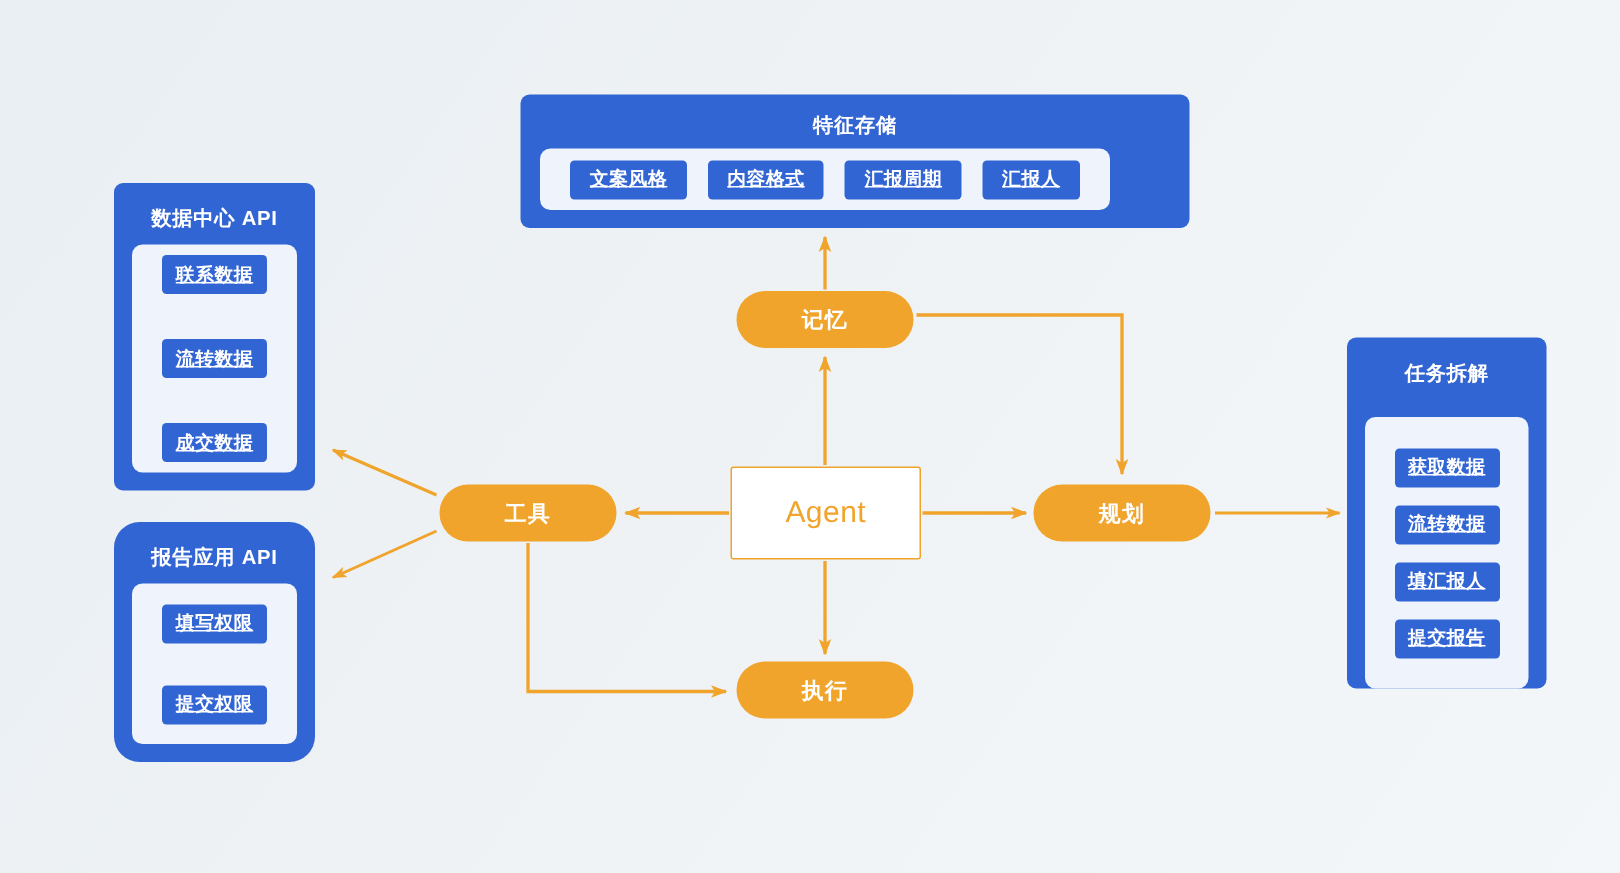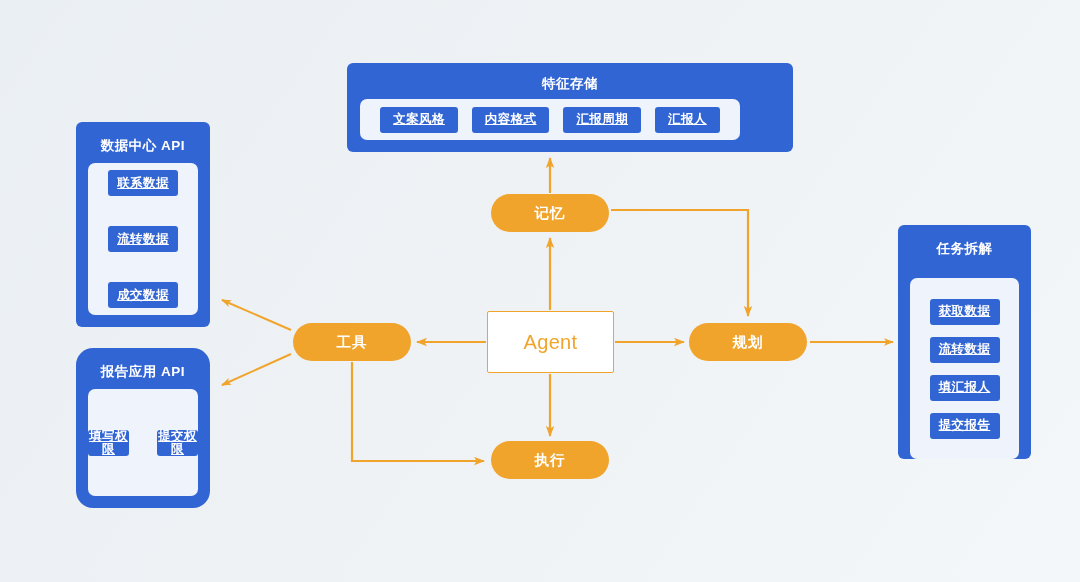--- a/index.html
+++ b/index.html
@@ -70,21 +70,21 @@
     left:12px;top:41px;width:110px;height:152px;
     flex-direction:column;gap:30px;
   }
   #data-center-api .chip{width:70px;height:26px;}
 
   
   #report-app-api{left:76px;top:348px;width:134px;height:160px;border-radius:17px;}
   #report-app-api .panel-title{top:17px;}
   #report-app-api .panel-inner{
     left:12px;top:41px;width:110px;height:107px;
-    gap:28px;
+    flex-direction:column;gap:28px;
   }
   #report-app-api .chip{width:70px;height:26px;}
 
   
   #task-decomposition{left:898px;top:225px;width:133px;height:234px;}
   #task-decomposition .panel-title{top:17px;}
   #task-decomposition .panel-inner{
     left:12px;top:41px;width:109px;height:181px;
     flex-direction:column;gap:12px;margin-top:12px;
   }

